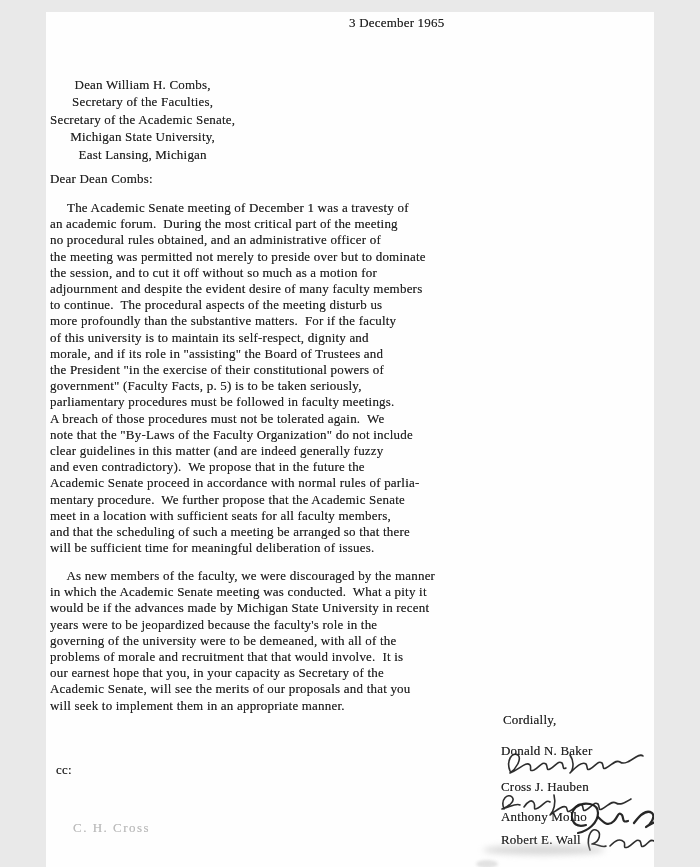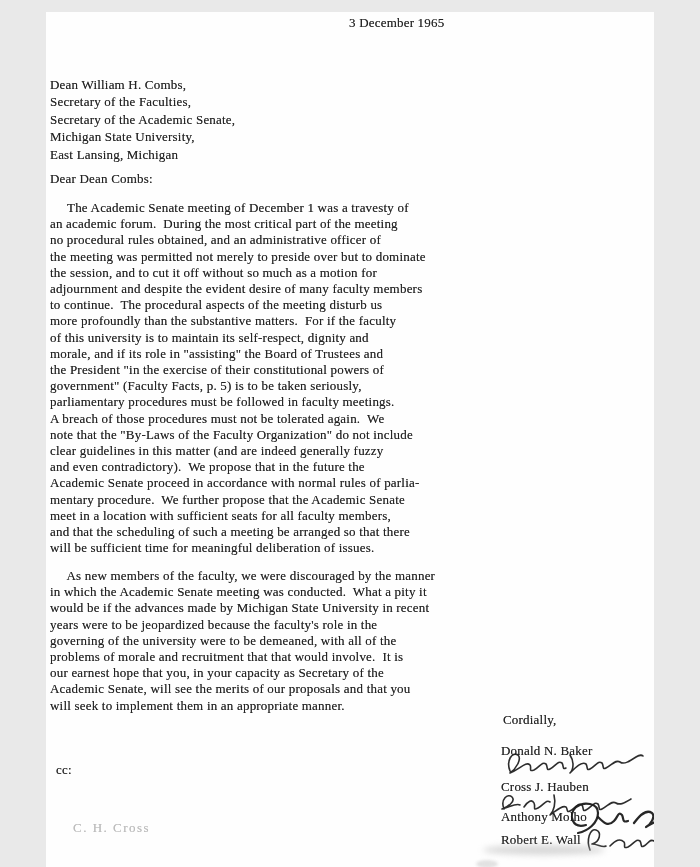--- a/index.html
+++ b/index.html
@@ -14,21 +14,21 @@
   }
   .tw{ 
     position:absolute;
     white-space:pre;
     font-size:13px;
     line-height:16.2px;
     letter-spacing:0.2px;
     color:#242424;
     text-shadow:0 0 0.5px rgba(20,20,20,0.55);
   }
-  .addr{line-height:17.4px;}
+  .addr{line-height:17.4px;text-align:center;}
   .sig-name{line-height:15px;}
   .sig-title{line-height:15.4px;}
   .faint{
     color:#bdbdbd;
     text-shadow:0 0 0.6px rgba(160,160,160,0.5);
     letter-spacing:1.5px;
   }
   .sig-svg{position:absolute;overflow:visible;}
   .sig-svg path{fill:none;stroke:#1b1b1b;stroke-linecap:round;stroke-linejoin:round;}
   .stroke-thin path{stroke-width:1.6;opacity:0.92;}

